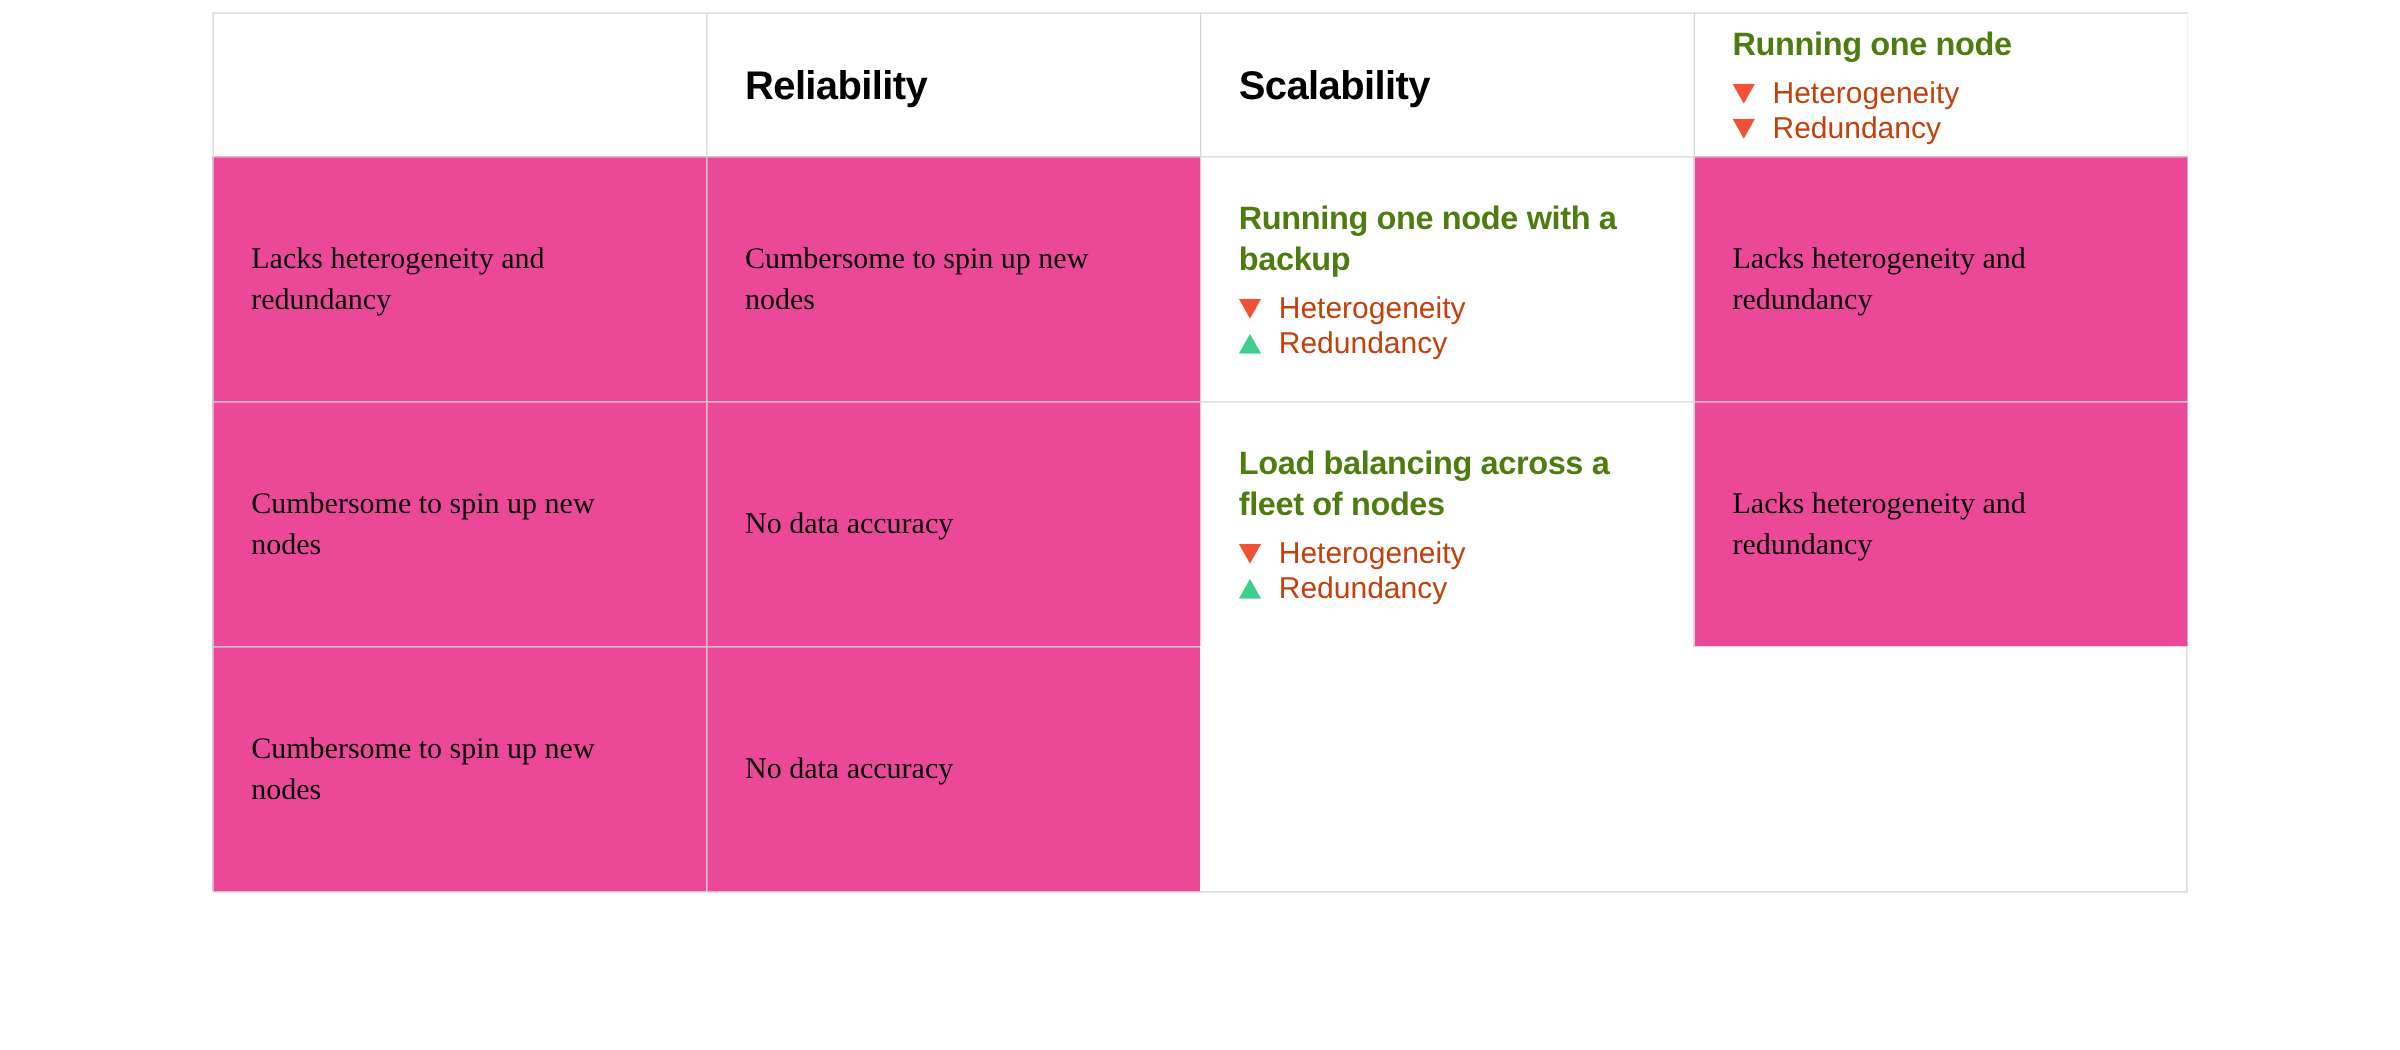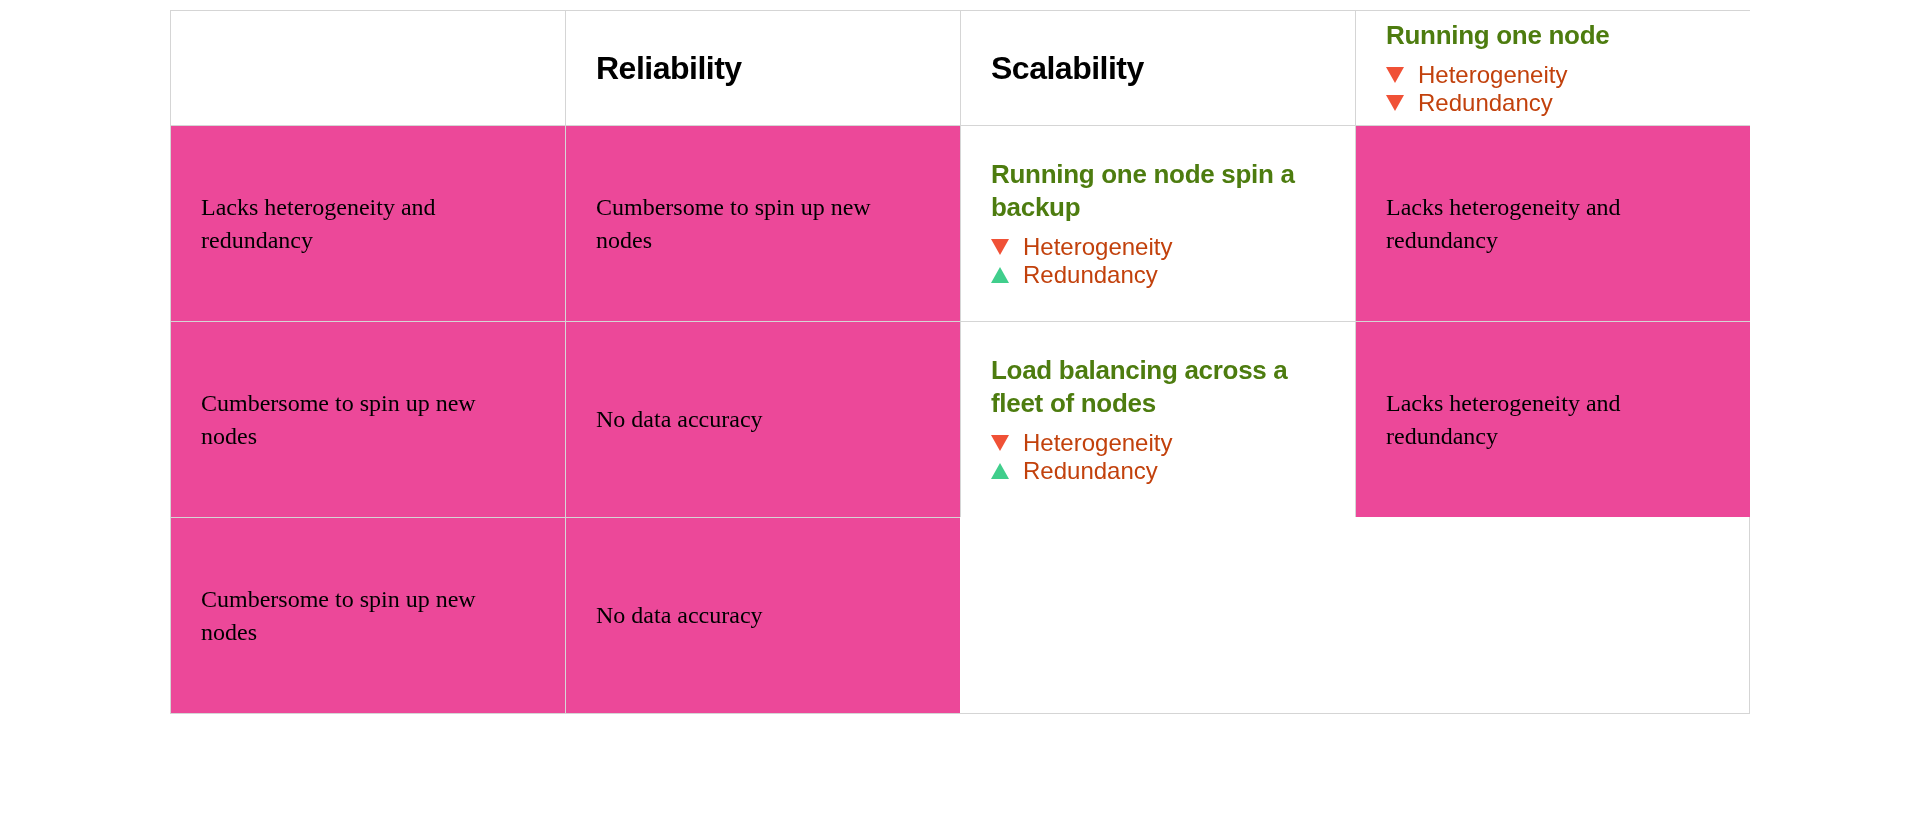--- a/index.html
+++ b/index.html
@@ -115,21 +115,21 @@
     </div>
   </div>
   <div class="cell body-cell bad">
     <span>Lacks heterogeneity and redundancy</span>
   </div>
   <div class="cell body-cell bad">
     <span>Cumbersome to spin up new nodes</span>
   </div>
 
   <div class="cell row-label">
-    <div class="row-title">Running one node spin a backup</div>
+    <div class="row-title">Running one node with a backup</div>
     <div class="tag-line">
       <span class="tri">
         <svg width="18" height="16" viewBox="0 0 18 16">
             <polygon points="0,0 18,0 9,16" fill="#f05136"></polygon>
           </svg>
       </span>
       <span>Heterogeneity</span>
     </div>
     <div class="tag-line">
       <span class="tri">

